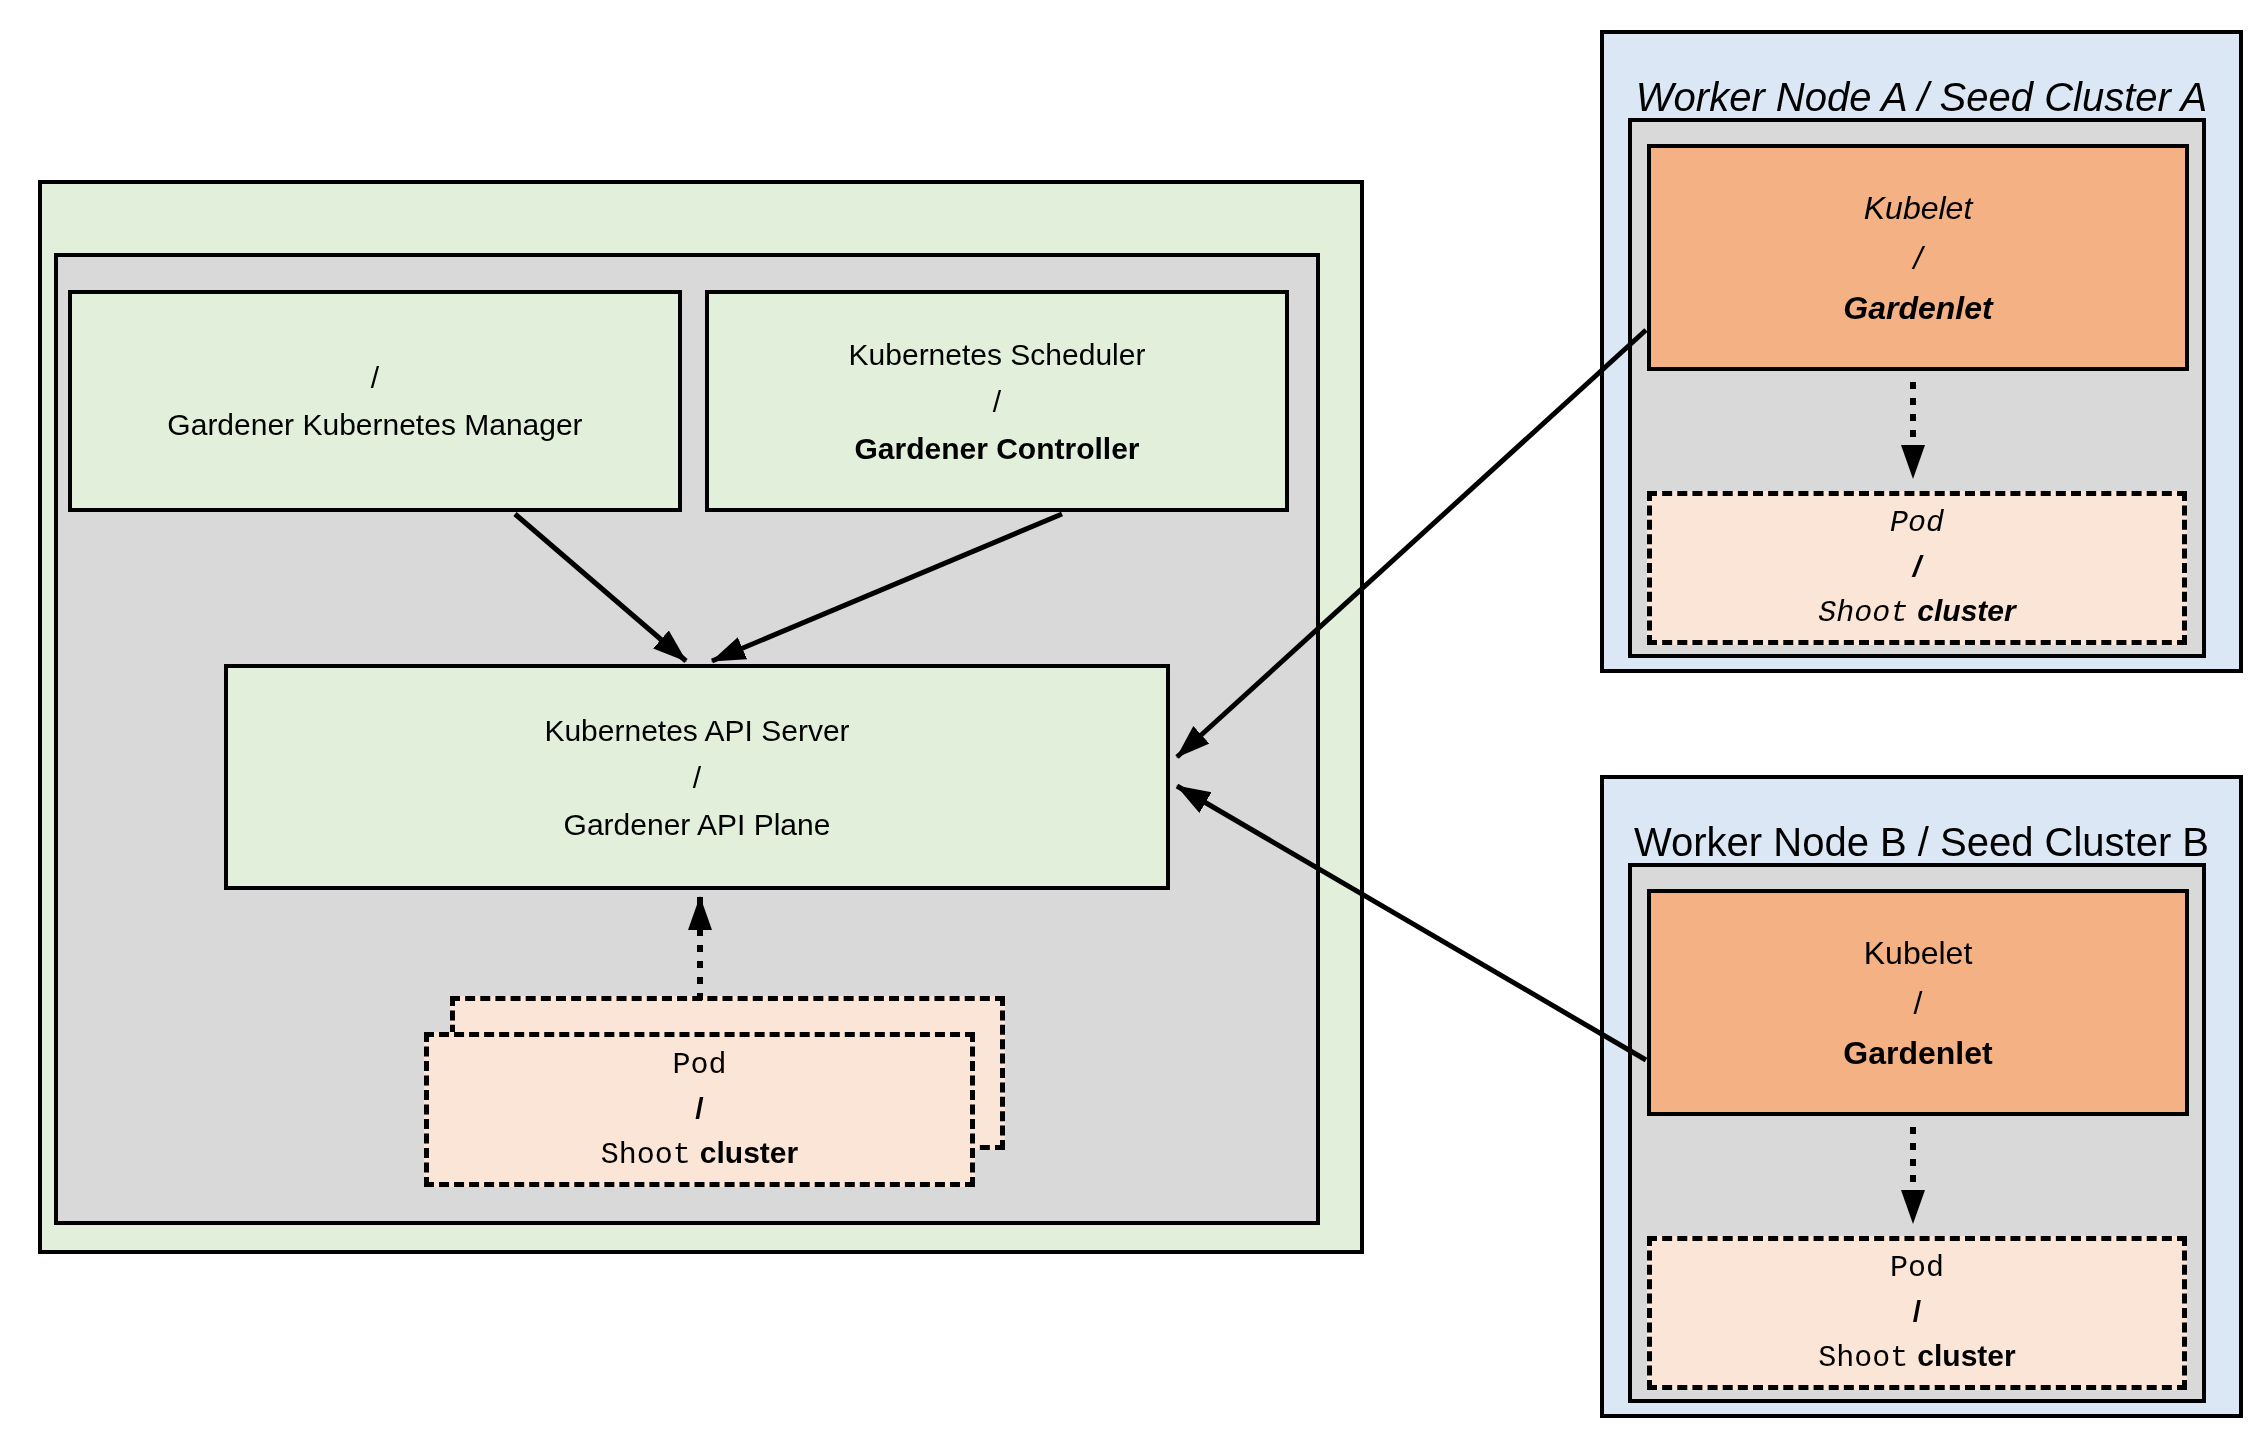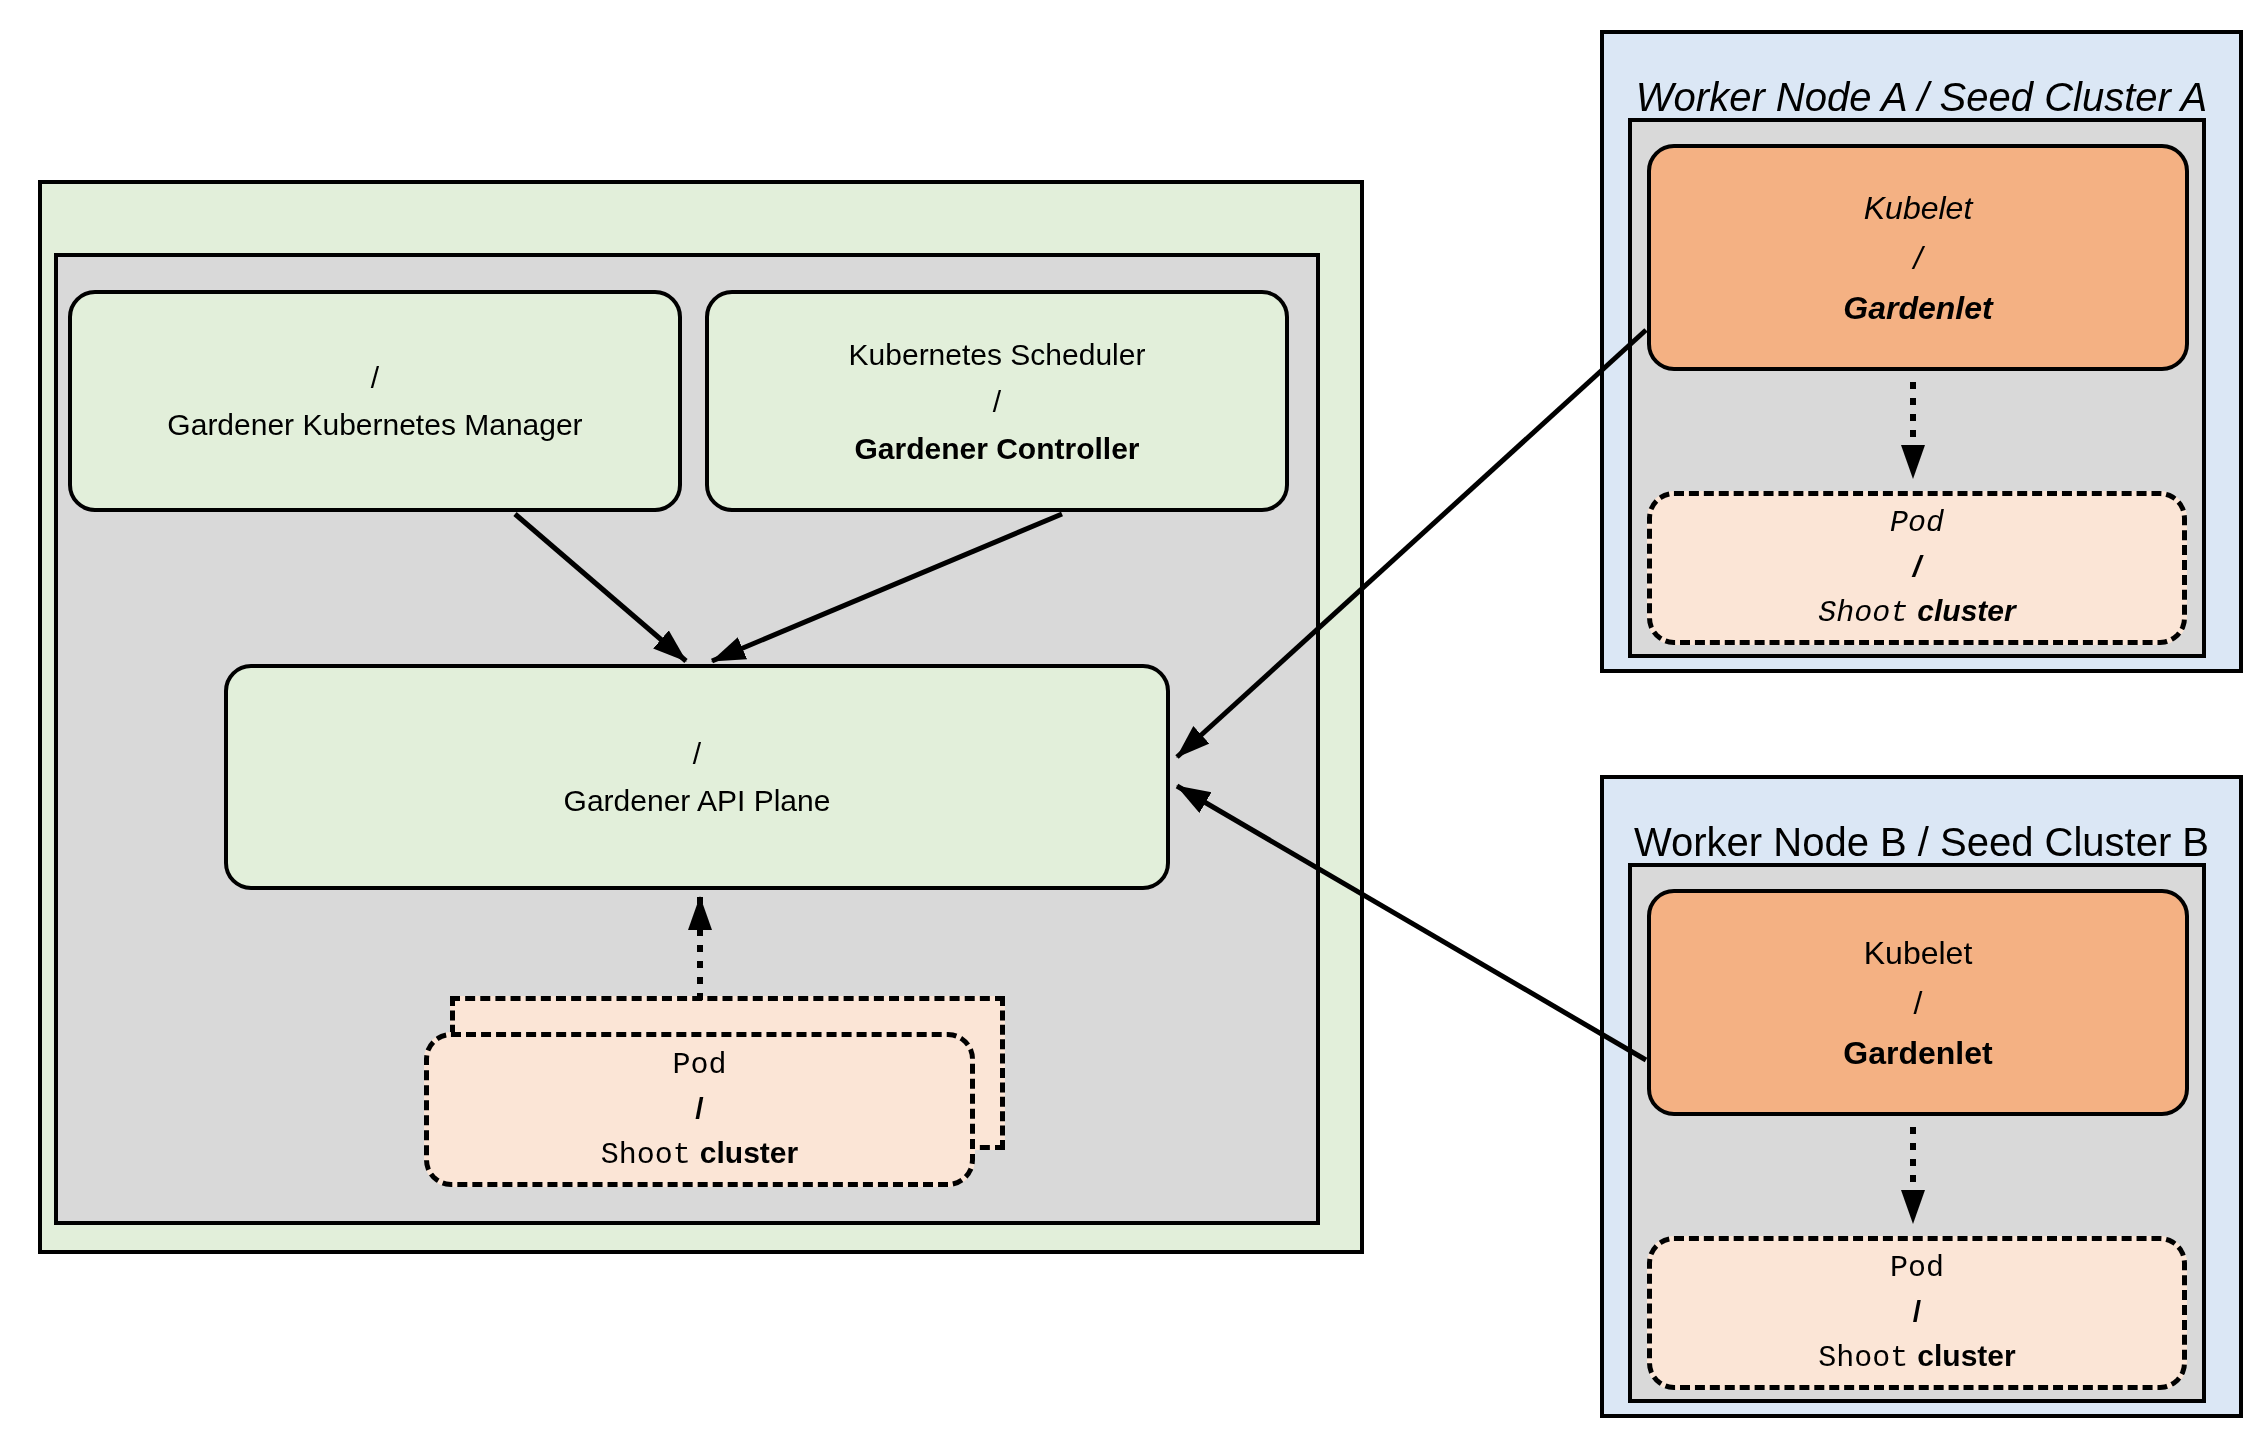--- a/index.html
+++ b/index.html
@@ -11,21 +11,21 @@
     --pod-fill:#fbe5d6;
     --border:#000000;
   }
   html,body{margin:0;padding:0;background:#ffffff;}
   .canvas{
     position:relative;width:2266px;height:1434px;background:#ffffff;overflow:hidden;
     font-family:"Liberation Sans",sans-serif;color:#000;
   }
   .abs{position:absolute;box-sizing:border-box;}
   .box{border:4px solid var(--border);}
-  .center3{display:flex;flex-direction:column;align-items:center;justify-content:center;text-align:center;border-radius:27px;}
+  .center3{display:flex;flex-direction:column;align-items:center;justify-content:center;text-align:center;}
   .cp-outer{left:38px;top:180px;width:1326px;height:1074px;background:var(--control-plane-fill);z-index:1;}
   .cp-title{left:52px;top:196px;font-size:38px;line-height:44px;white-space:nowrap;z-index:2;}
   .cp-panel{left:54px;top:253px;width:1266px;height:972px;background:var(--panel-fill);z-index:2;}
   .comp{background:var(--component-fill);z-index:3;font-size:30px;}
   .comp .line{line-height:47px;}
   .box-cm{left:68px;top:290px;width:614px;height:222px;}
   .box-sched{left:705px;top:290px;width:584px;height:222px;}
   .box-api{left:224px;top:664px;width:946px;height:226px;}
   .dashedbox{border:5px dashed var(--border);background:var(--pod-fill);}
   .pod-back{left:450px;top:996px;width:555px;height:154px;z-index:3;}
@@ -61,20 +61,21 @@
     <div class="line">Gardener Kubernetes Manager</div>
   </div>
 
   <div class="abs box comp center3 box-sched">
     <div class="line">Kubernetes Scheduler</div>
     <div class="line">/</div>
     <div class="line b">Gardener Controller</div>
   </div>
 
   <div class="abs box comp center3 box-api">
+    <div class="line">Kubernetes API Server</div>
     <div class="line">/</div>
     <div class="line">Gardener API Plane</div>
   </div>
 
   <div class="abs dashedbox pod-back"></div>
   <div class="abs dashedbox center3 pod-front">
     <div class="line mono">Pod</div>
     <div class="line b">/</div>
     <div class="line"><span class="mono">Shoot</span><span class="sb gap">cluster</span></div>
   </div>

